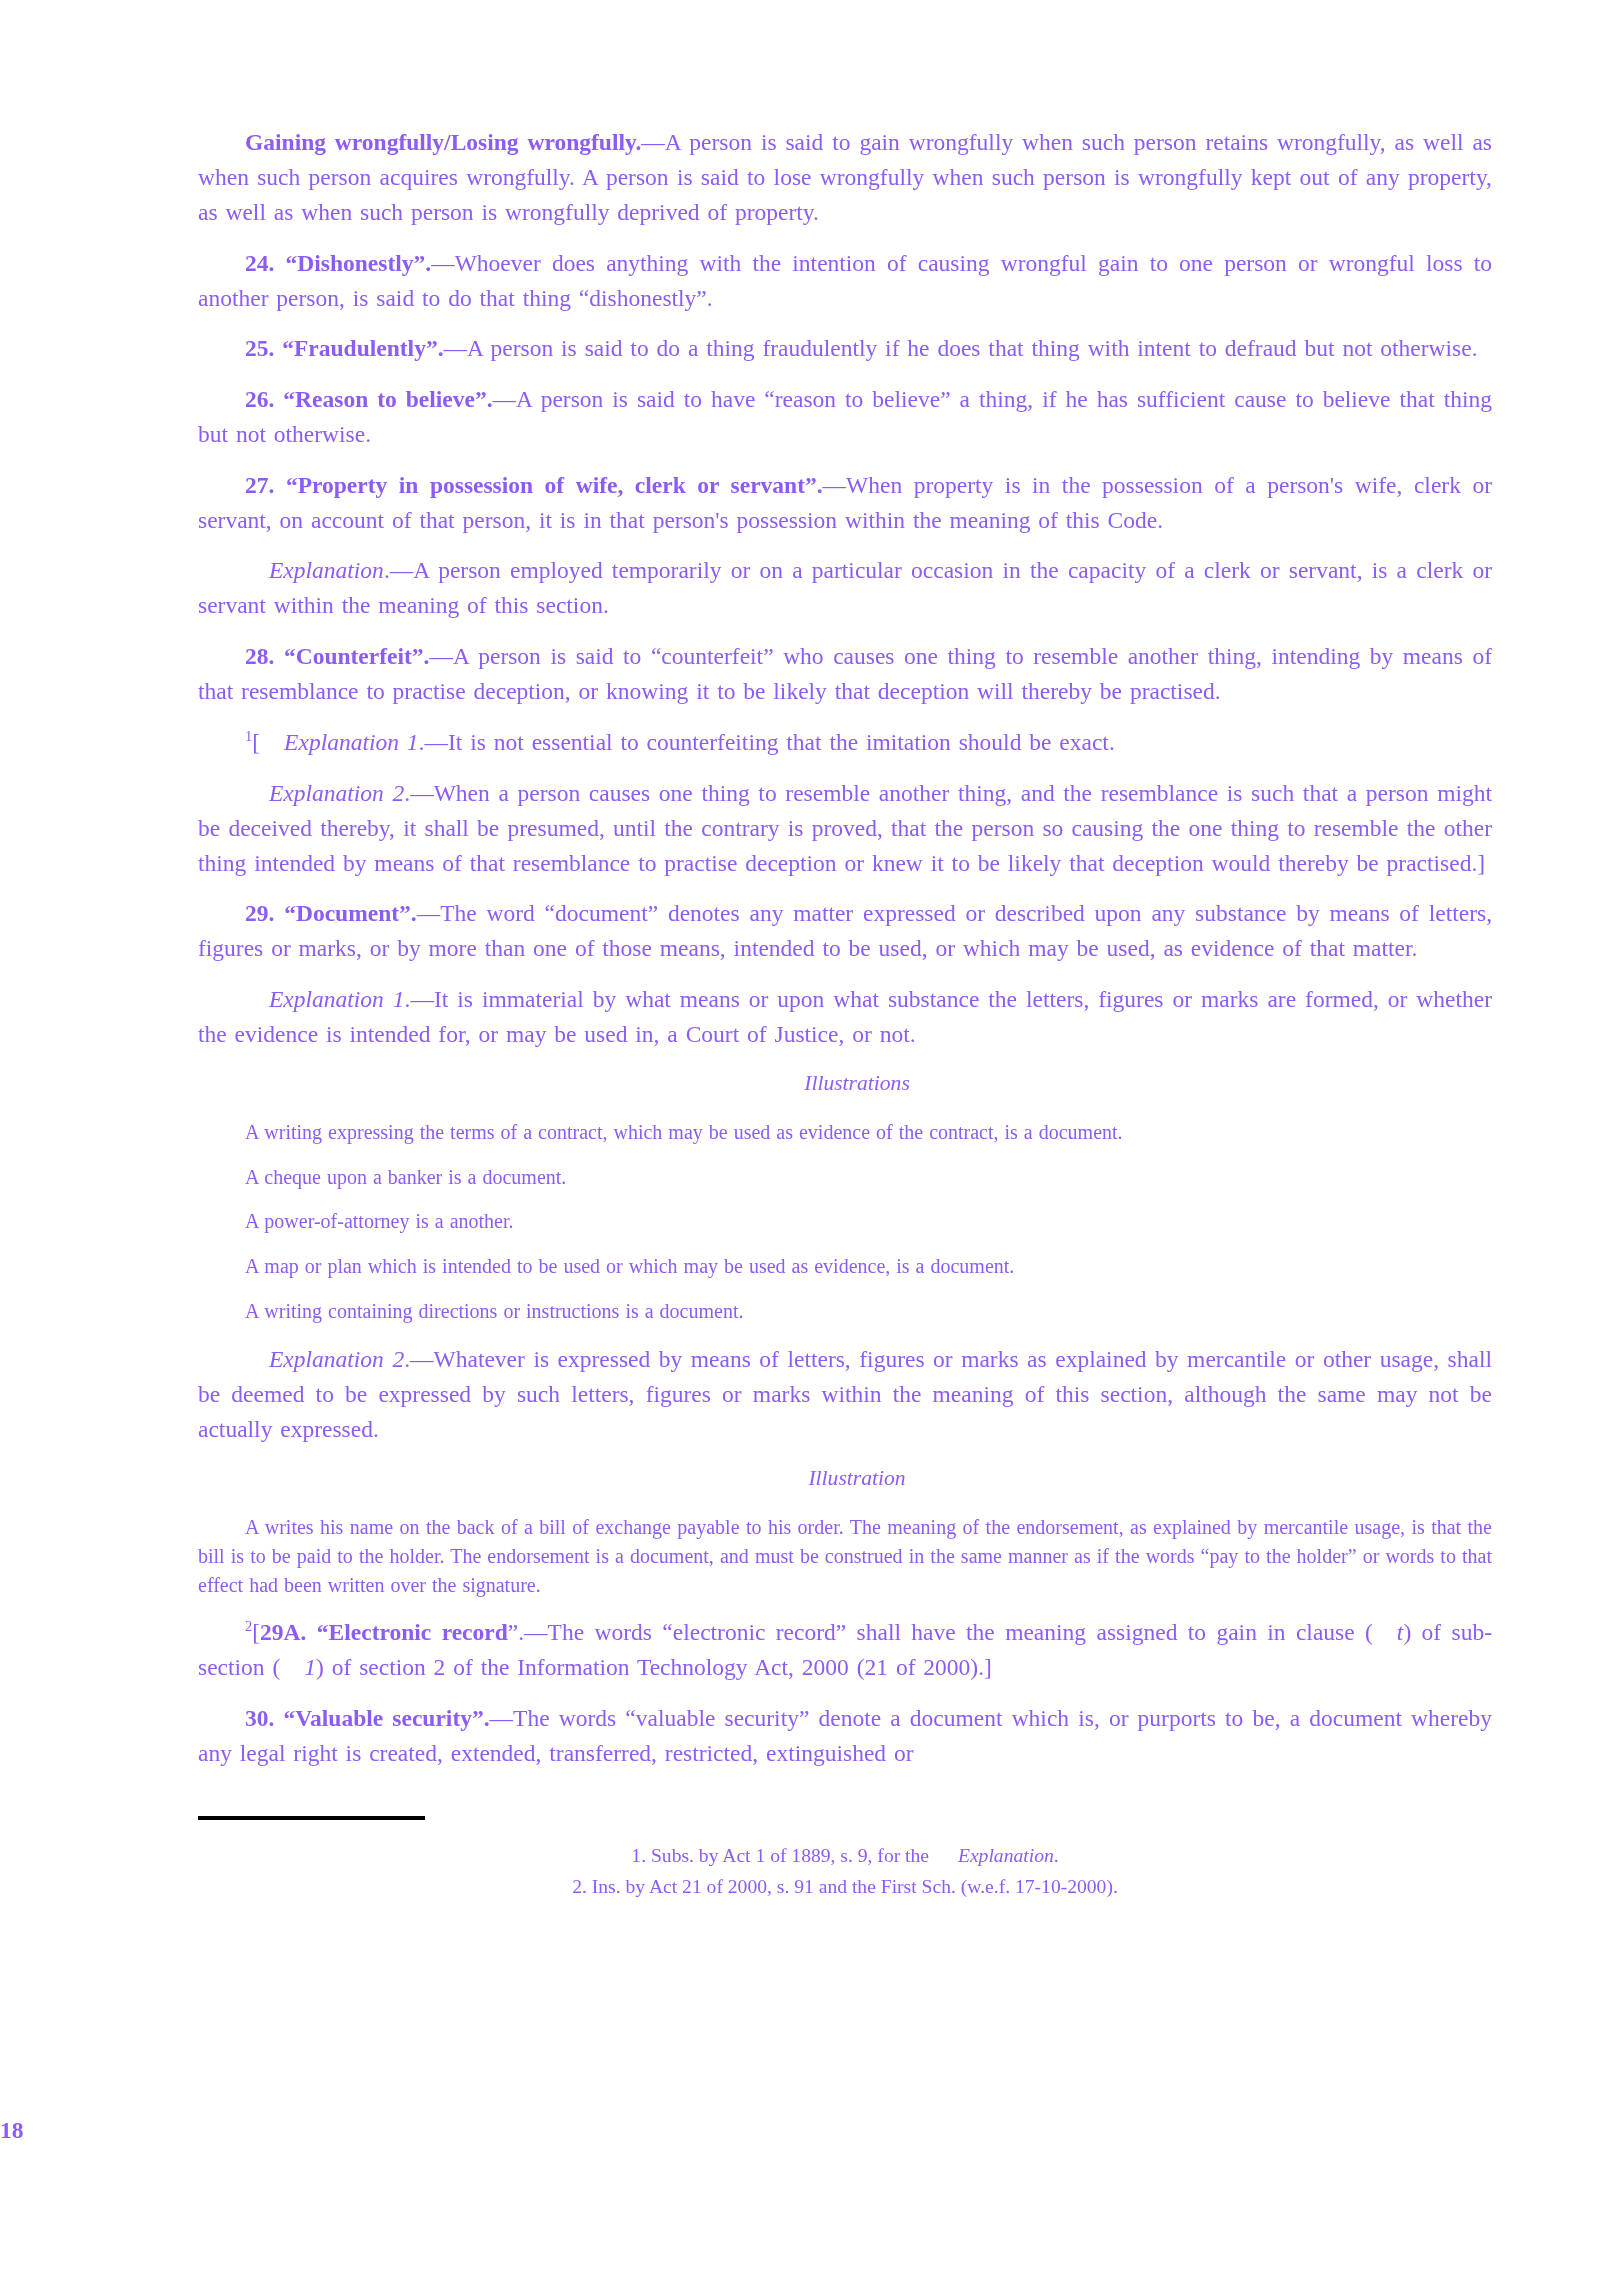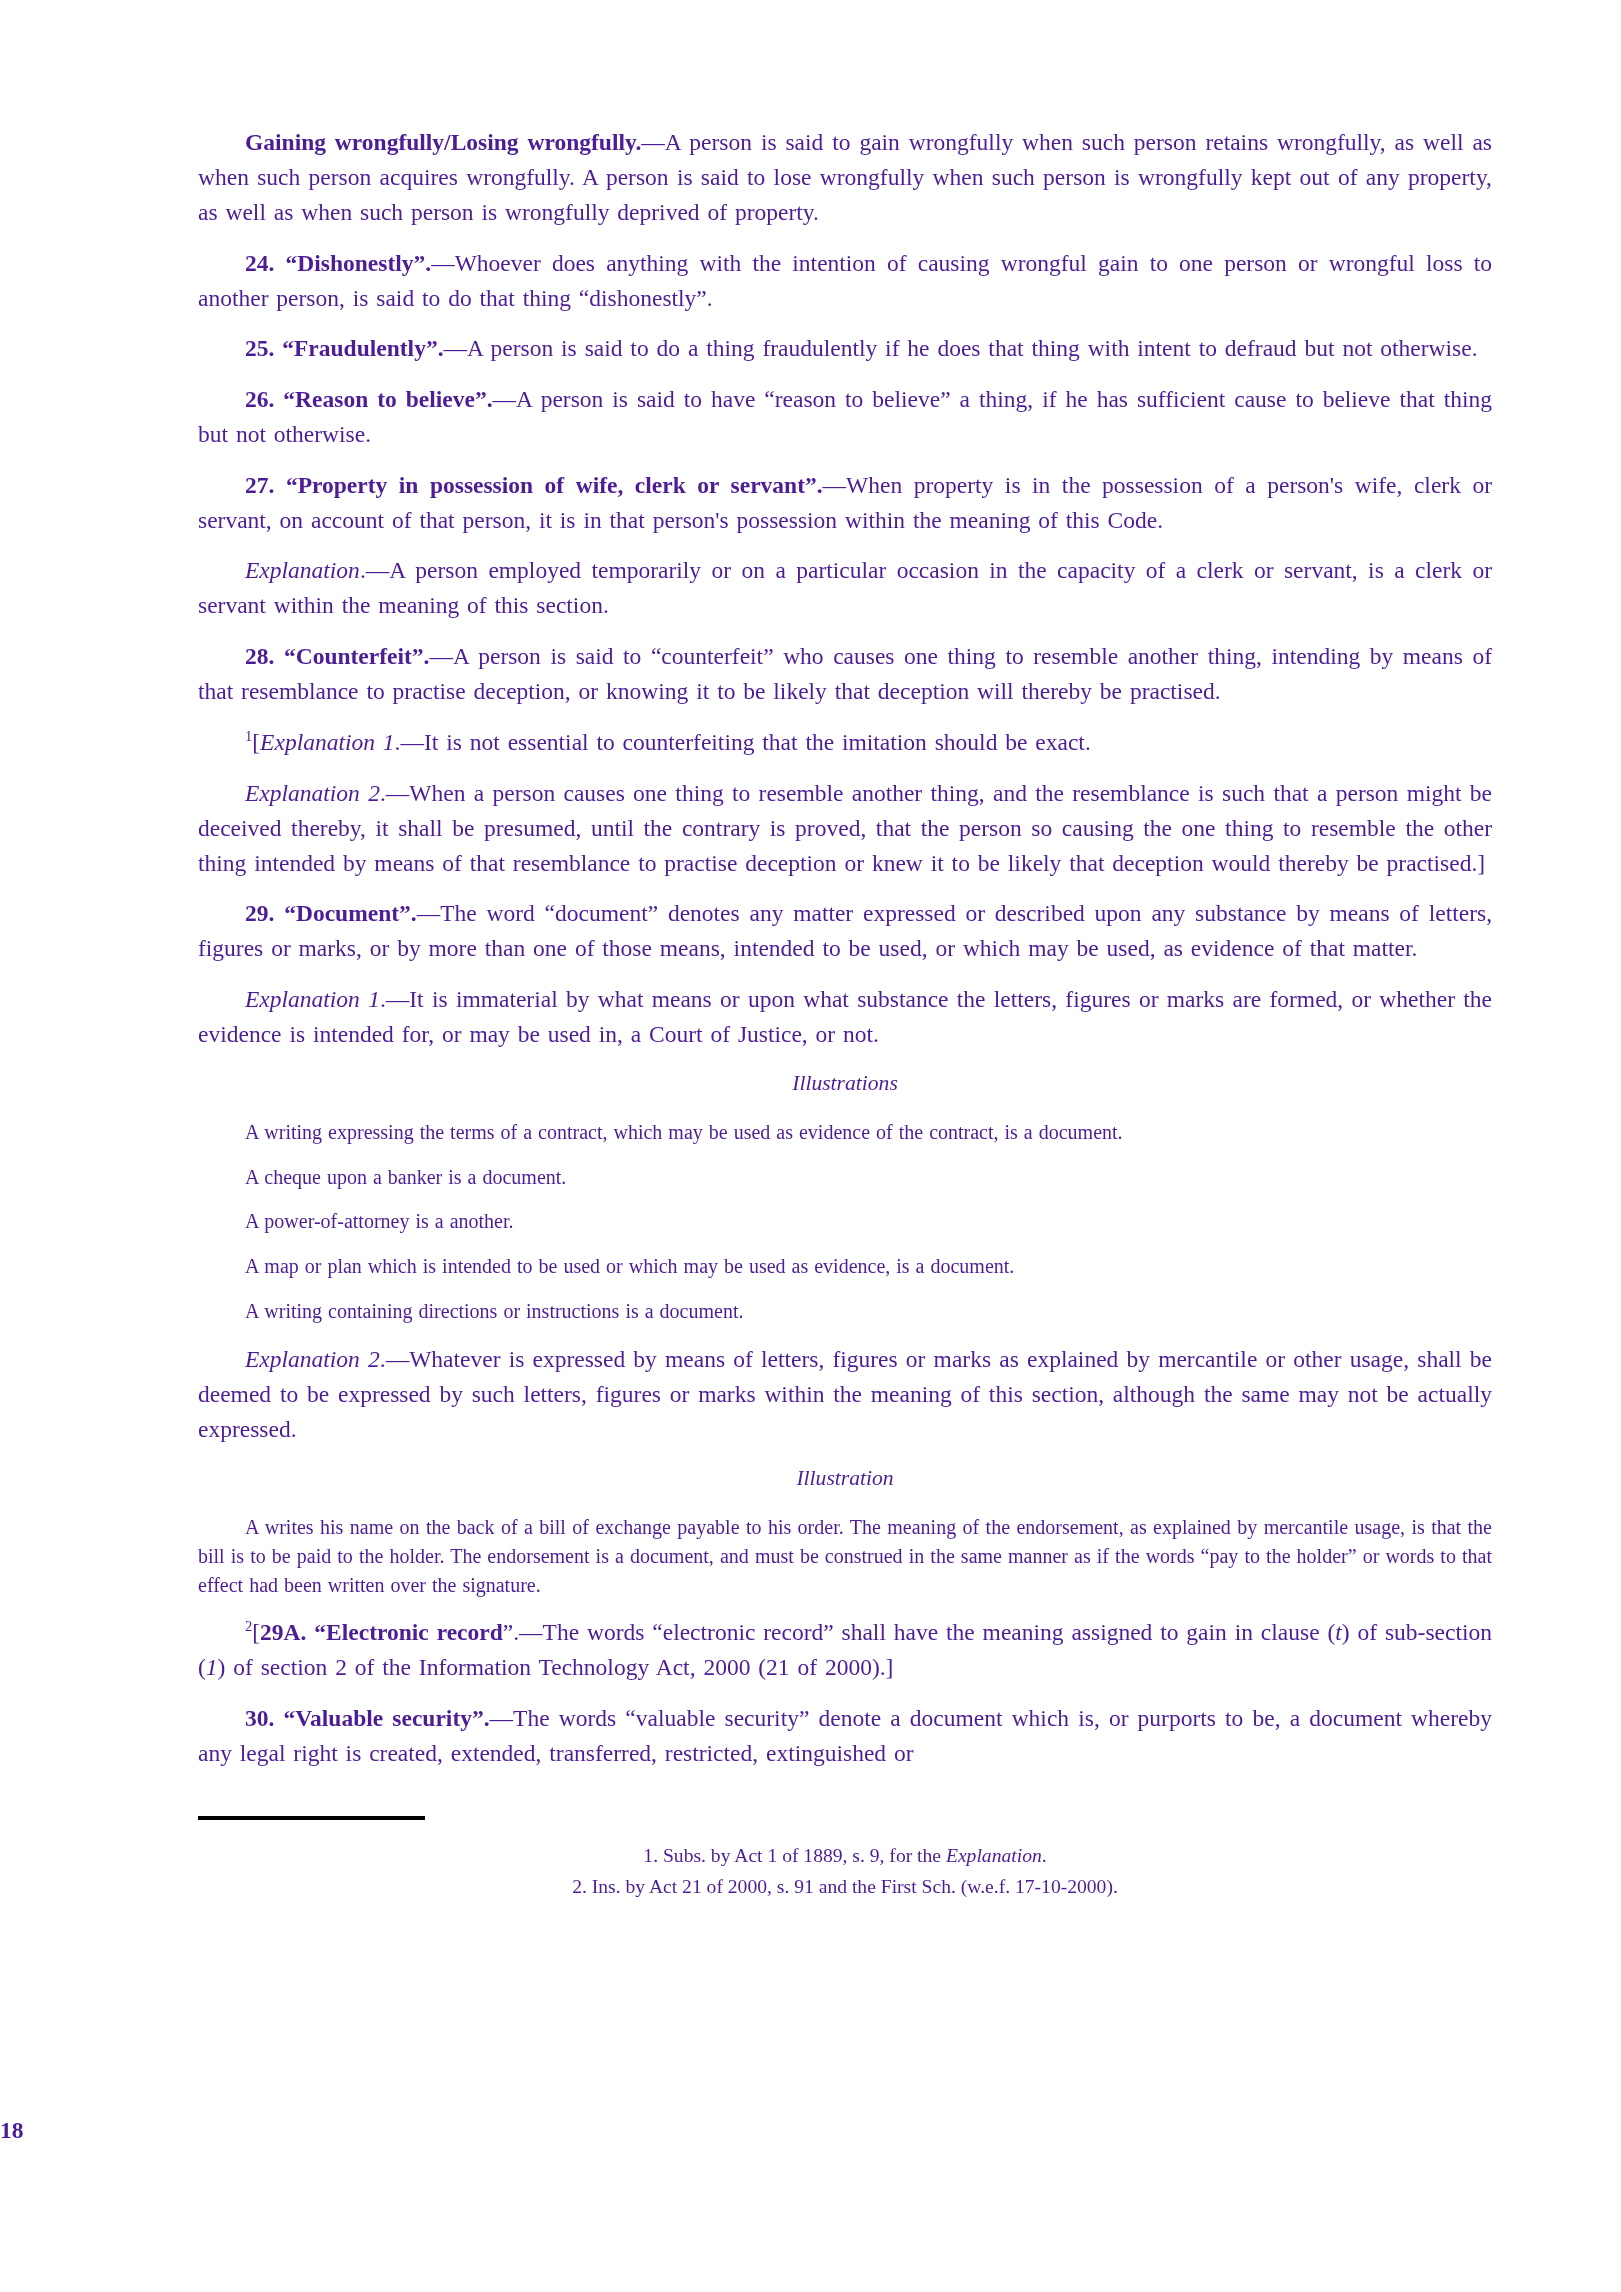--- a/index.html
+++ b/index.html
@@ -1,21 +1,21 @@
 <!DOCTYPE html>
 <html><head>
 <meta charset="utf-8">
 <style>
   html, body { margin: 0; padding: 0; background: #e8e8e8; }
   .page {
     width: 1621px;
     height: 2293px;
     margin: 0 auto;
     background: #ffffff;
-    color: #4c1d95;
+    color: #8b5cf6;
     font-family: "Liberation Serif", serif;
     position: relative;
     box-sizing: border-box;
     padding: 125px 129px 0 198px;
     overflow: hidden;
   }
   .doc-body p { margin: 0 0 15.7px 0; }
   .para {
     font-size: 23.5px;
     line-height: 35px;
@@ -31,21 +31,21 @@
     margin: 17.6px 0 19.6px 0 !important;
   }
   .illus {
     font-size: 20px;
     line-height: 29px;
     text-align: justify;
     text-indent: 47px;
     word-spacing: 1px;
   }
   .b { font-weight: bold; }
-  .i { font-style: italic; }
+  .i { font-style: italic; margin-left: 24px; }
   sup.sup { font-size: 0.62em; line-height: 0; vertical-align: super; }
   .footer { margin-top: 45px; }
   .footnote-rule {
     width: 227px;
     height: 3.9px;
     background: #000000;
     margin: 0 0 19.6px 0;
   }
   .footnotes p {
     font-size: 19.6px;

